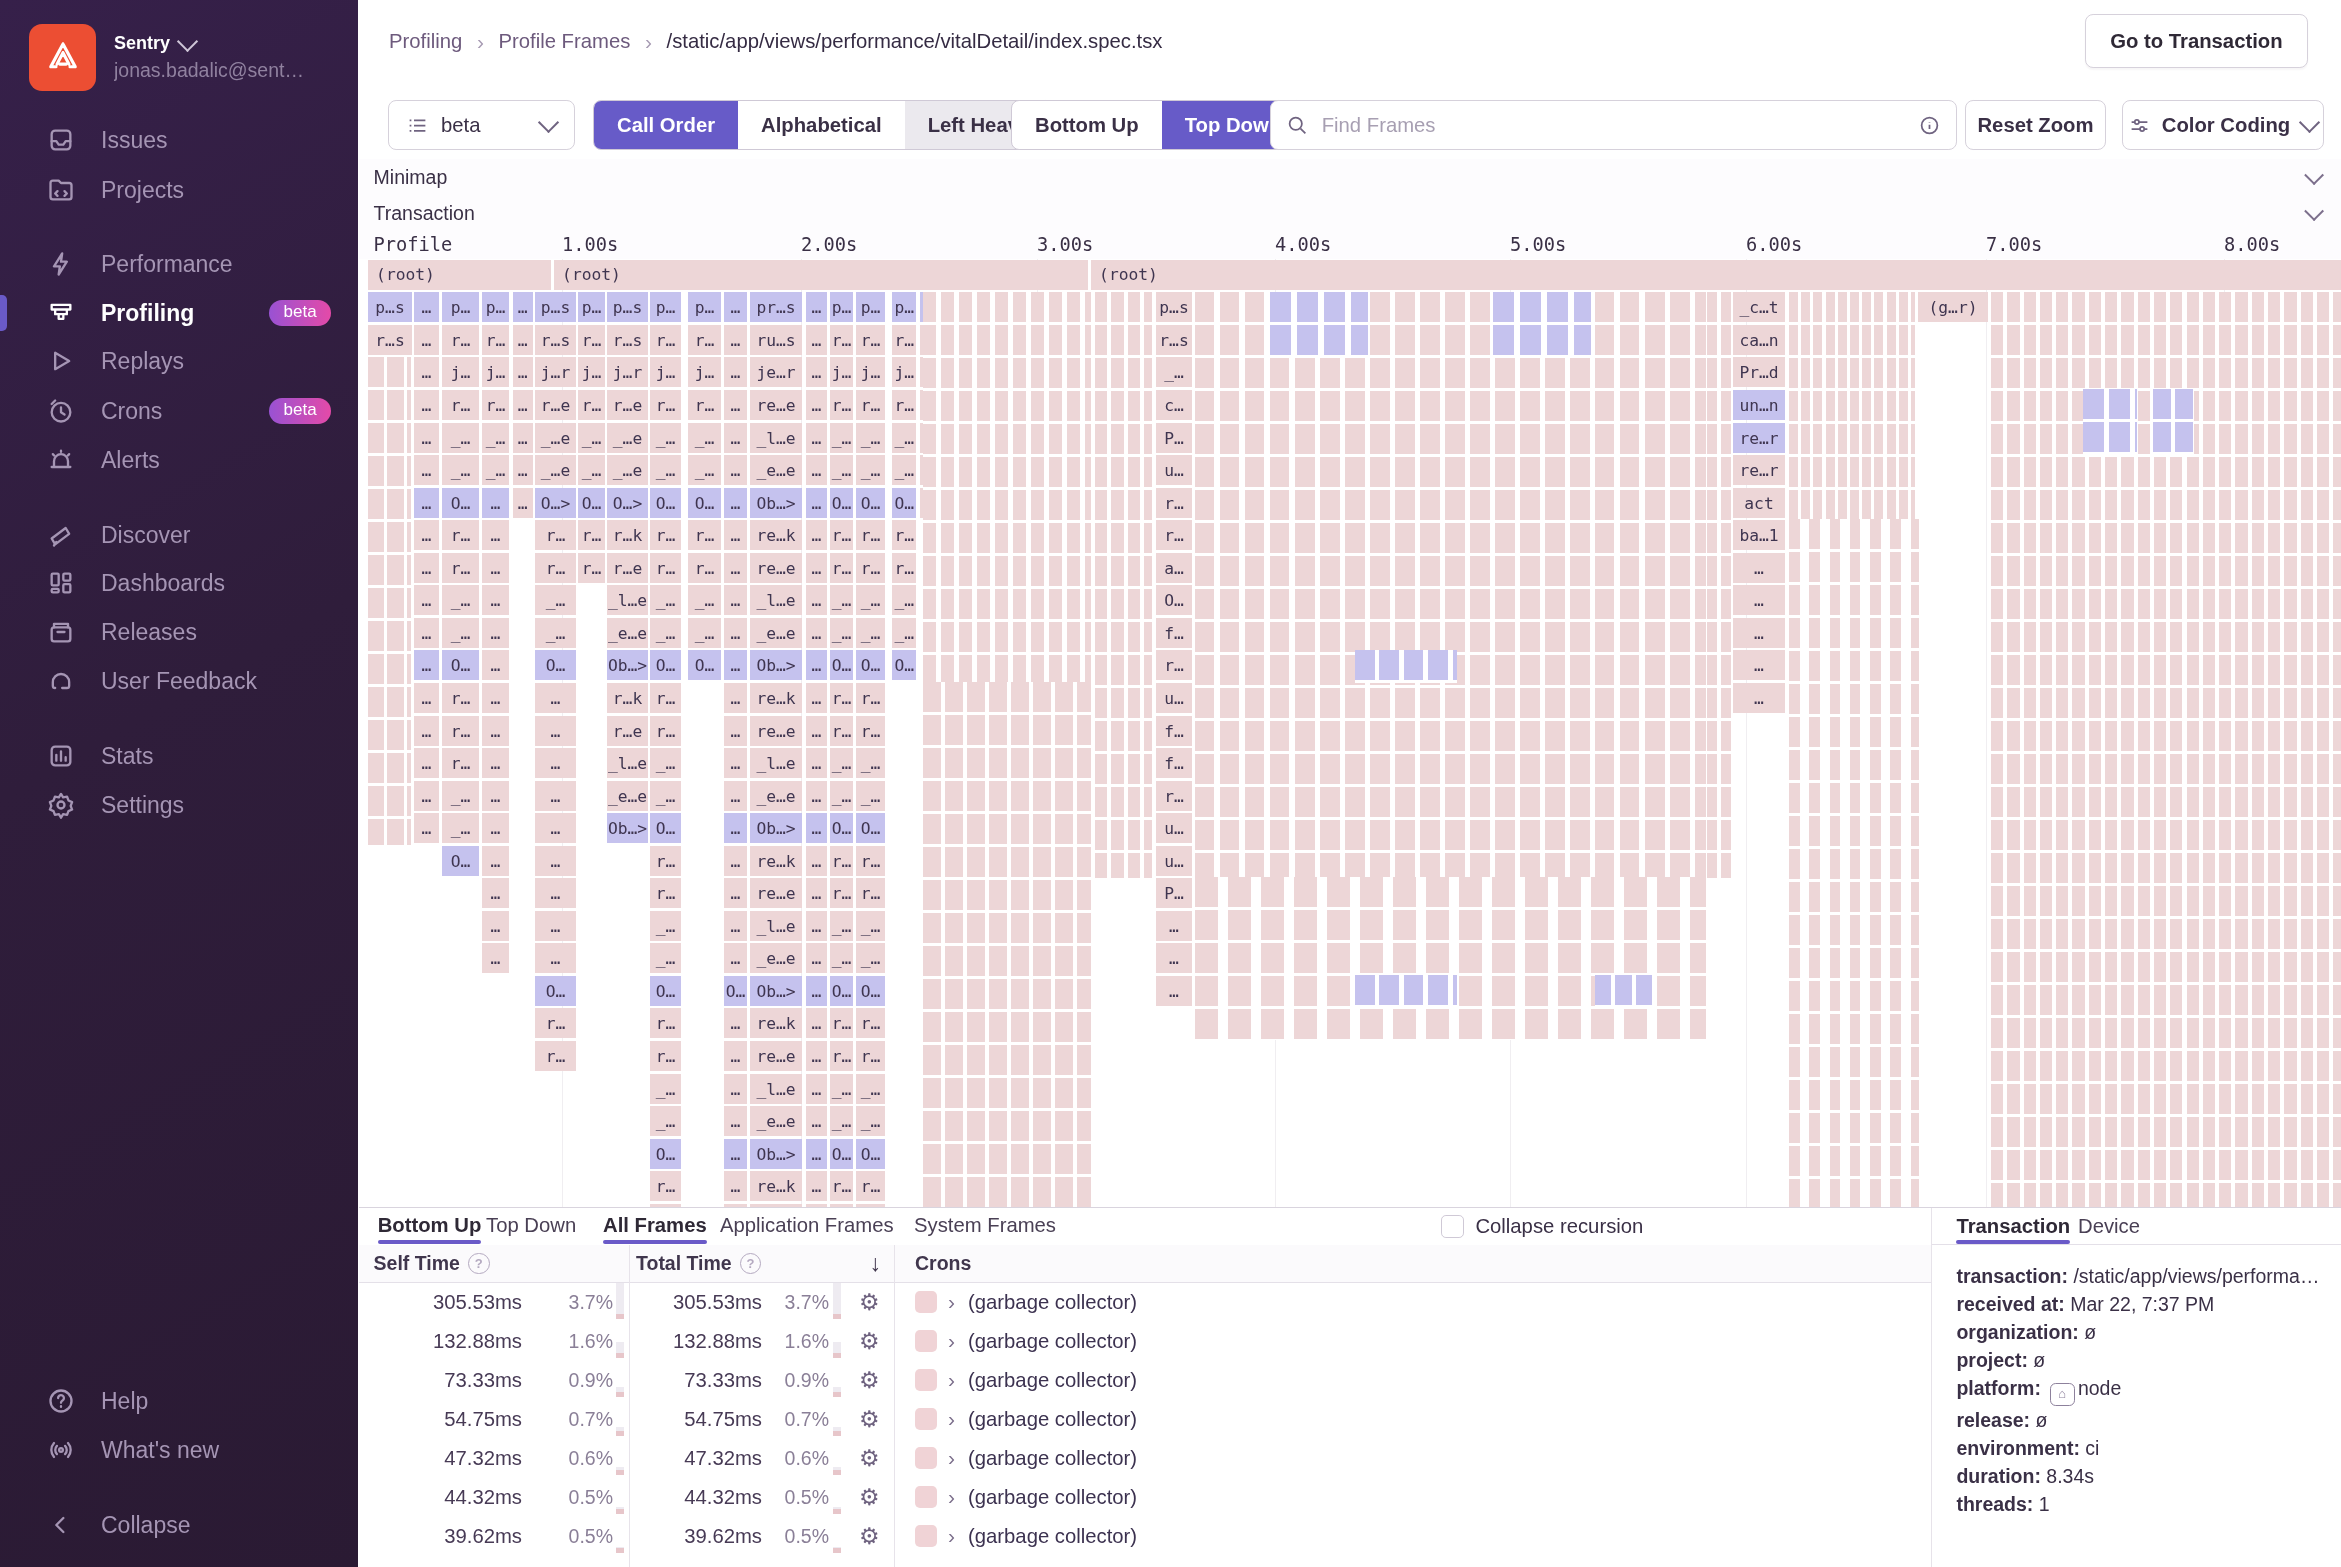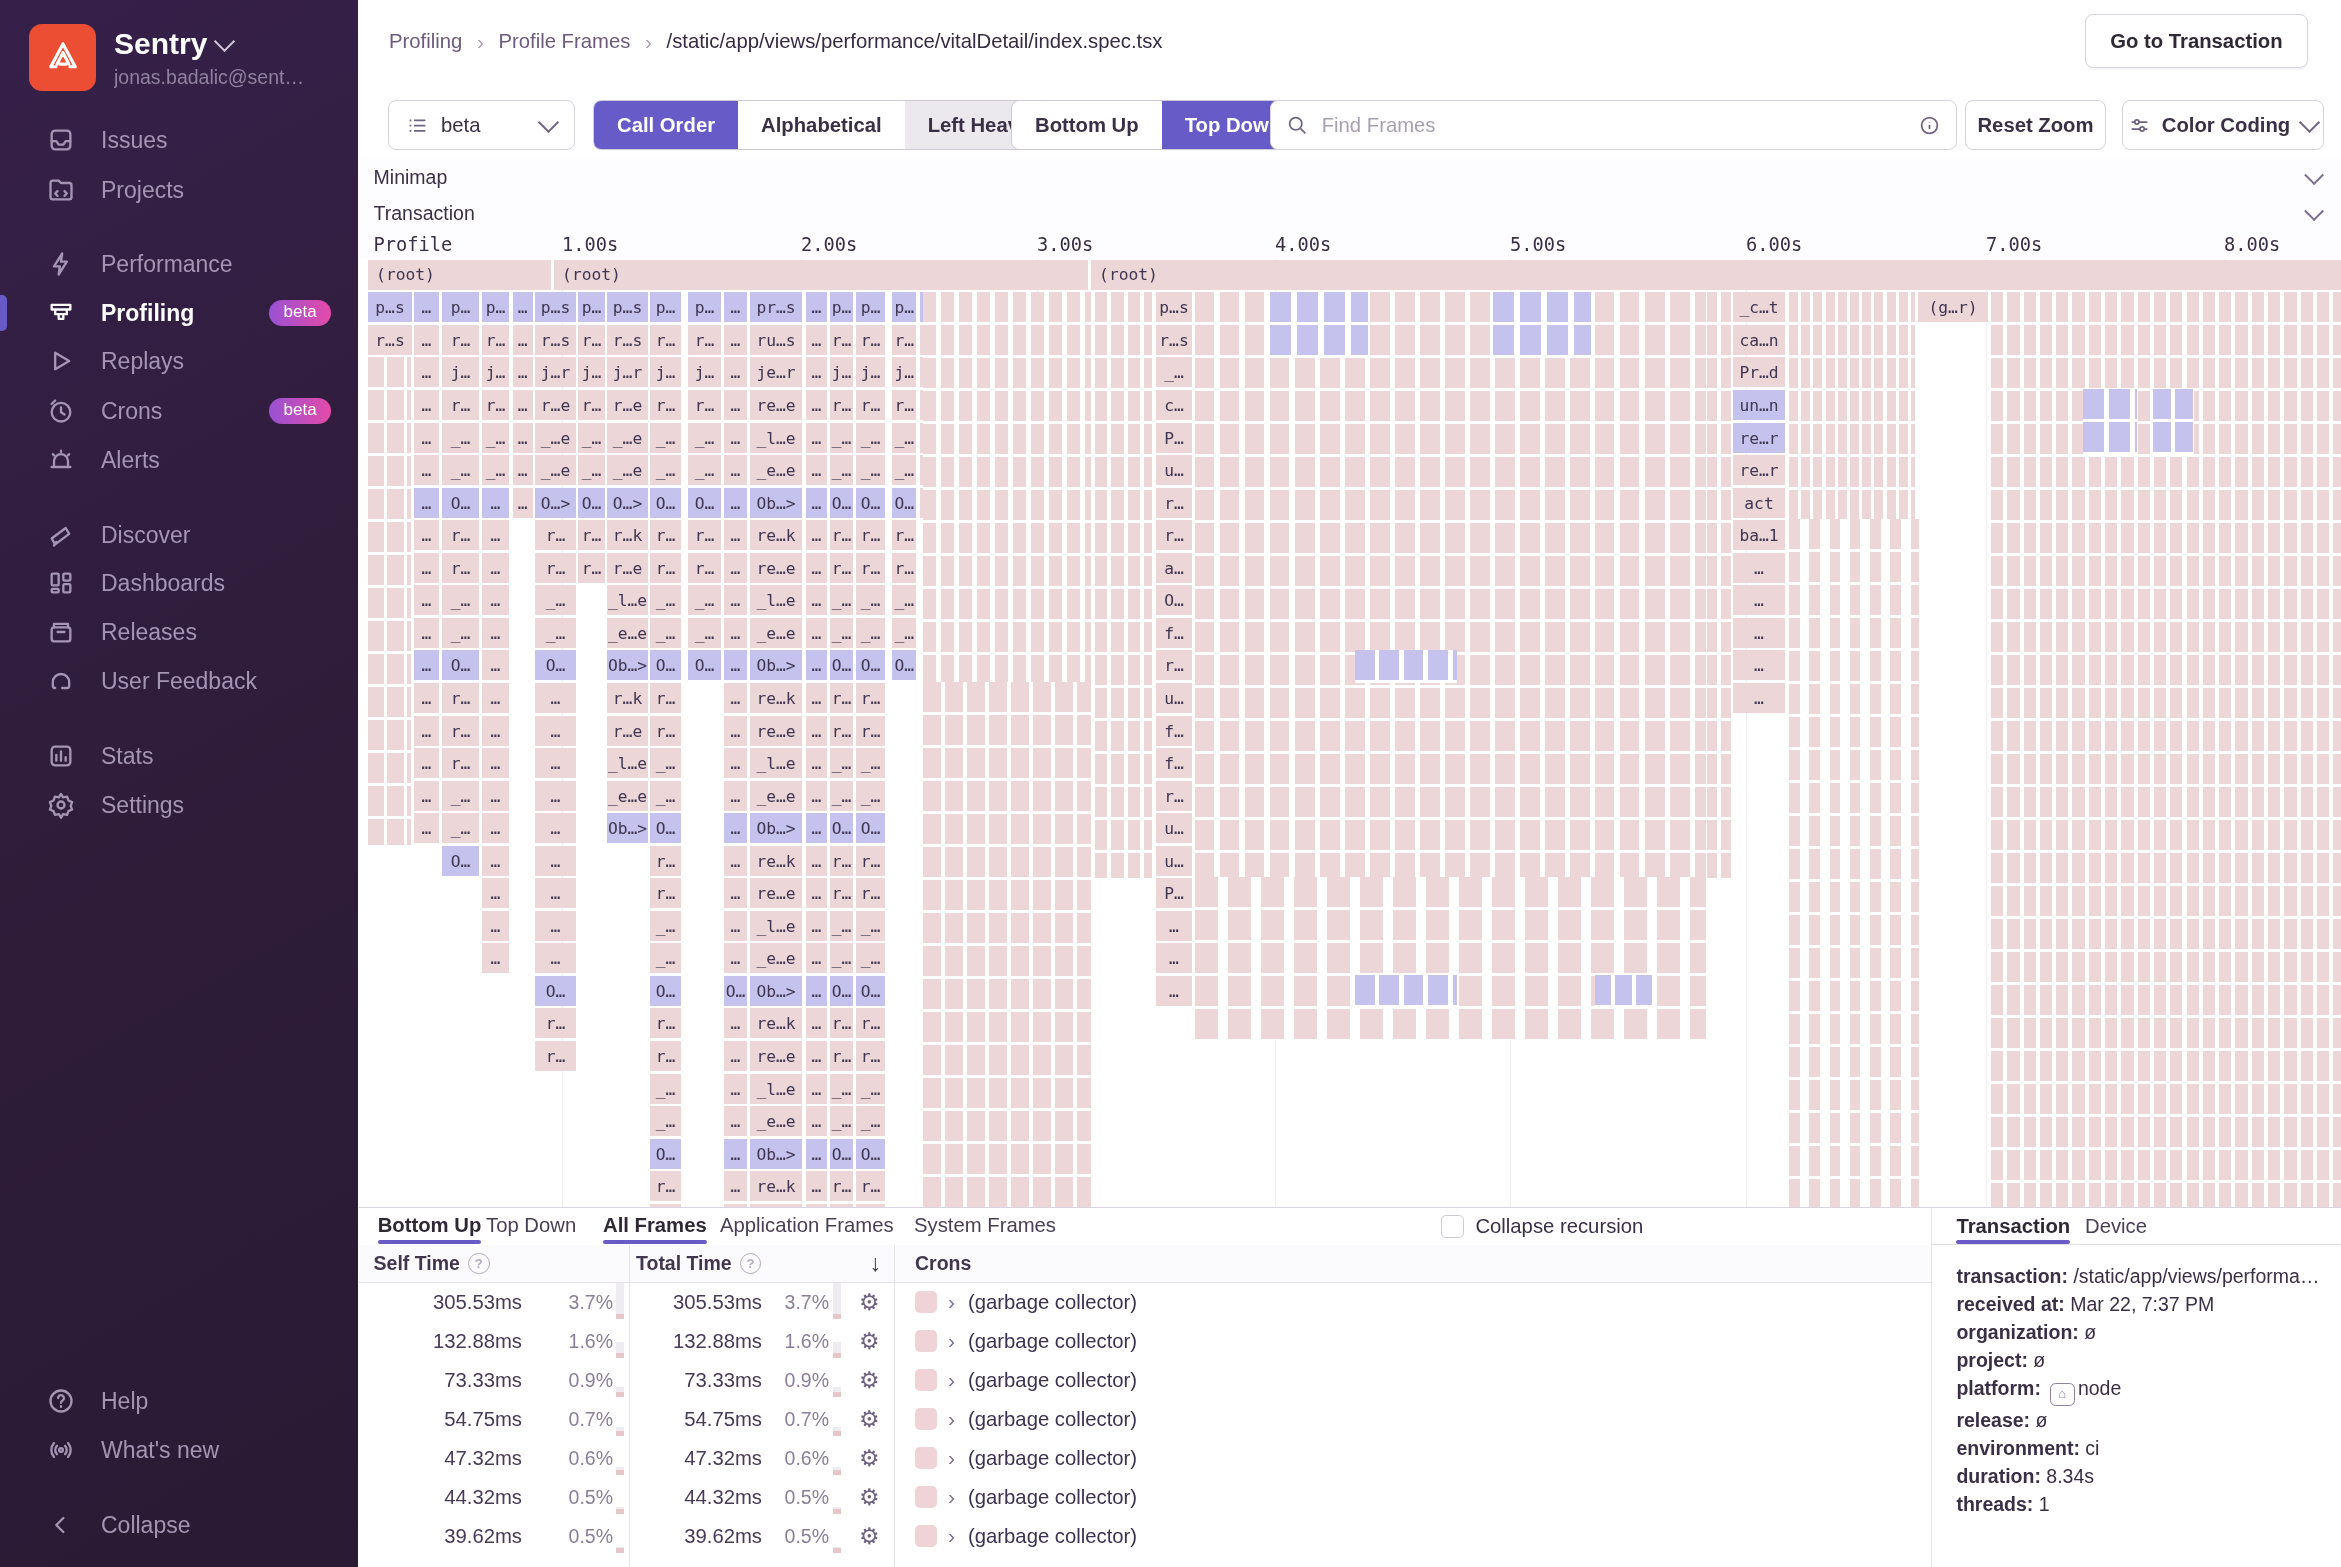--- a/index.html
+++ b/index.html
@@ -4,21 +4,21 @@
 <style>
   html,body{margin:0;padding:0;}
   body{width:2342px;height:1567px;position:relative;overflow:hidden;
        font-family:"Liberation Sans",sans-serif;background:#fff;color:#2f2936;}
   .abs{position:absolute;}
   
   #sidebar{left:0;top:0;width:358px;height:1567px;
     background:linear-gradient(150deg,#36204a 0%,#2f1d3b 45%,#2a1a33 100%);}
   #sidebar .brand{position:absolute;left:29px;top:24.4px;display:flex;gap:18px;align-items:center;}
   .logo{width:67px;height:67px;border-radius:13px;background:#ec4e33;display:flex;align-items:center;justify-content:center;}
-  .brand-name{color:#fff;font-size:30px;font-weight:700;display:flex;align-items:center;gap:10px;}
+  .brand-name{color:#fff;font-size:18px;font-weight:700;display:flex;align-items:center;gap:10px;}
   .brand-email{color:#90819f;font-size:19.5px;margin-top:4.9px;max-width:236px;overflow:hidden;white-space:nowrap;}
   .chev{width:13px;height:13px;border-right:2.4px solid #cfc6d8;border-bottom:2.4px solid #cfc6d8;transform:rotate(45deg);display:inline-block;margin-top:-4.9px;}
   .nav-item{position:absolute;left:0;width:358px;height:44px;display:flex;align-items:center;cursor:pointer;}
   .nav-item .nico{position:absolute;left:46px;width:29px;height:29px;display:flex;align-items:center;justify-content:center;}
   .nav-item .nlabel{position:absolute;left:101px;font-size:23px;color:#a595b4;}
   .nav-item.active .nlabel{color:#fff;font-weight:700;}
   .nav-item .active-bar{position:absolute;left:0;top:4.1px;width:7.3px;height:36px;border-radius:0 4.9px 4.9px 0;background:#6a5ac8;}
   .badge{position:absolute;left:269px;top:9px;padding:2.4px 14.6px 4.1px;border-radius:813px;font-size:17px;color:#fff;
          background:linear-gradient(90deg,#9952d3,#e44aa8);}
   .nico svg{stroke:#a595b4;fill:none;stroke-width:2;}
@@ -993,21 +993,21 @@
         <span class="fchev" style="left:589px;">›</span>
         <span class="fname" style="left:609px;">(garbage collector)</span>
       </div>
     </div>
 
   <div id="details">
     <div class="dtab on" style="left:24.4px;">
         <span>Transaction</span>
         <span class="underline"></span>
       </div>
-    <div class="dtab" style="left:153px;">
+    <div class="dtab" style="left:146px;">
         <span>Device</span>
       </div>
     <div style="position:absolute;left:0;right:0;top:36px;height:0.8px;background:#e4e0e8;"></div>
     <div id="dfields">
         <div class="dl"><b>transaction:</b> <span>/static/app/views/performa…</span></div>
         <div class="dl"><b>received at:</b> <span>Mar 22, 7:37 PM</span></div>
         <div class="dl"><b>organization:</b> <span>ø</span></div>
         <div class="dl"><b>project:</b> <span>ø</span></div>
         <div class="dl"><b>platform:</b> <span class="plat-ico">⌂</span><span>node</span></div>
         <div class="dl"><b>release:</b> <span>ø</span></div>

